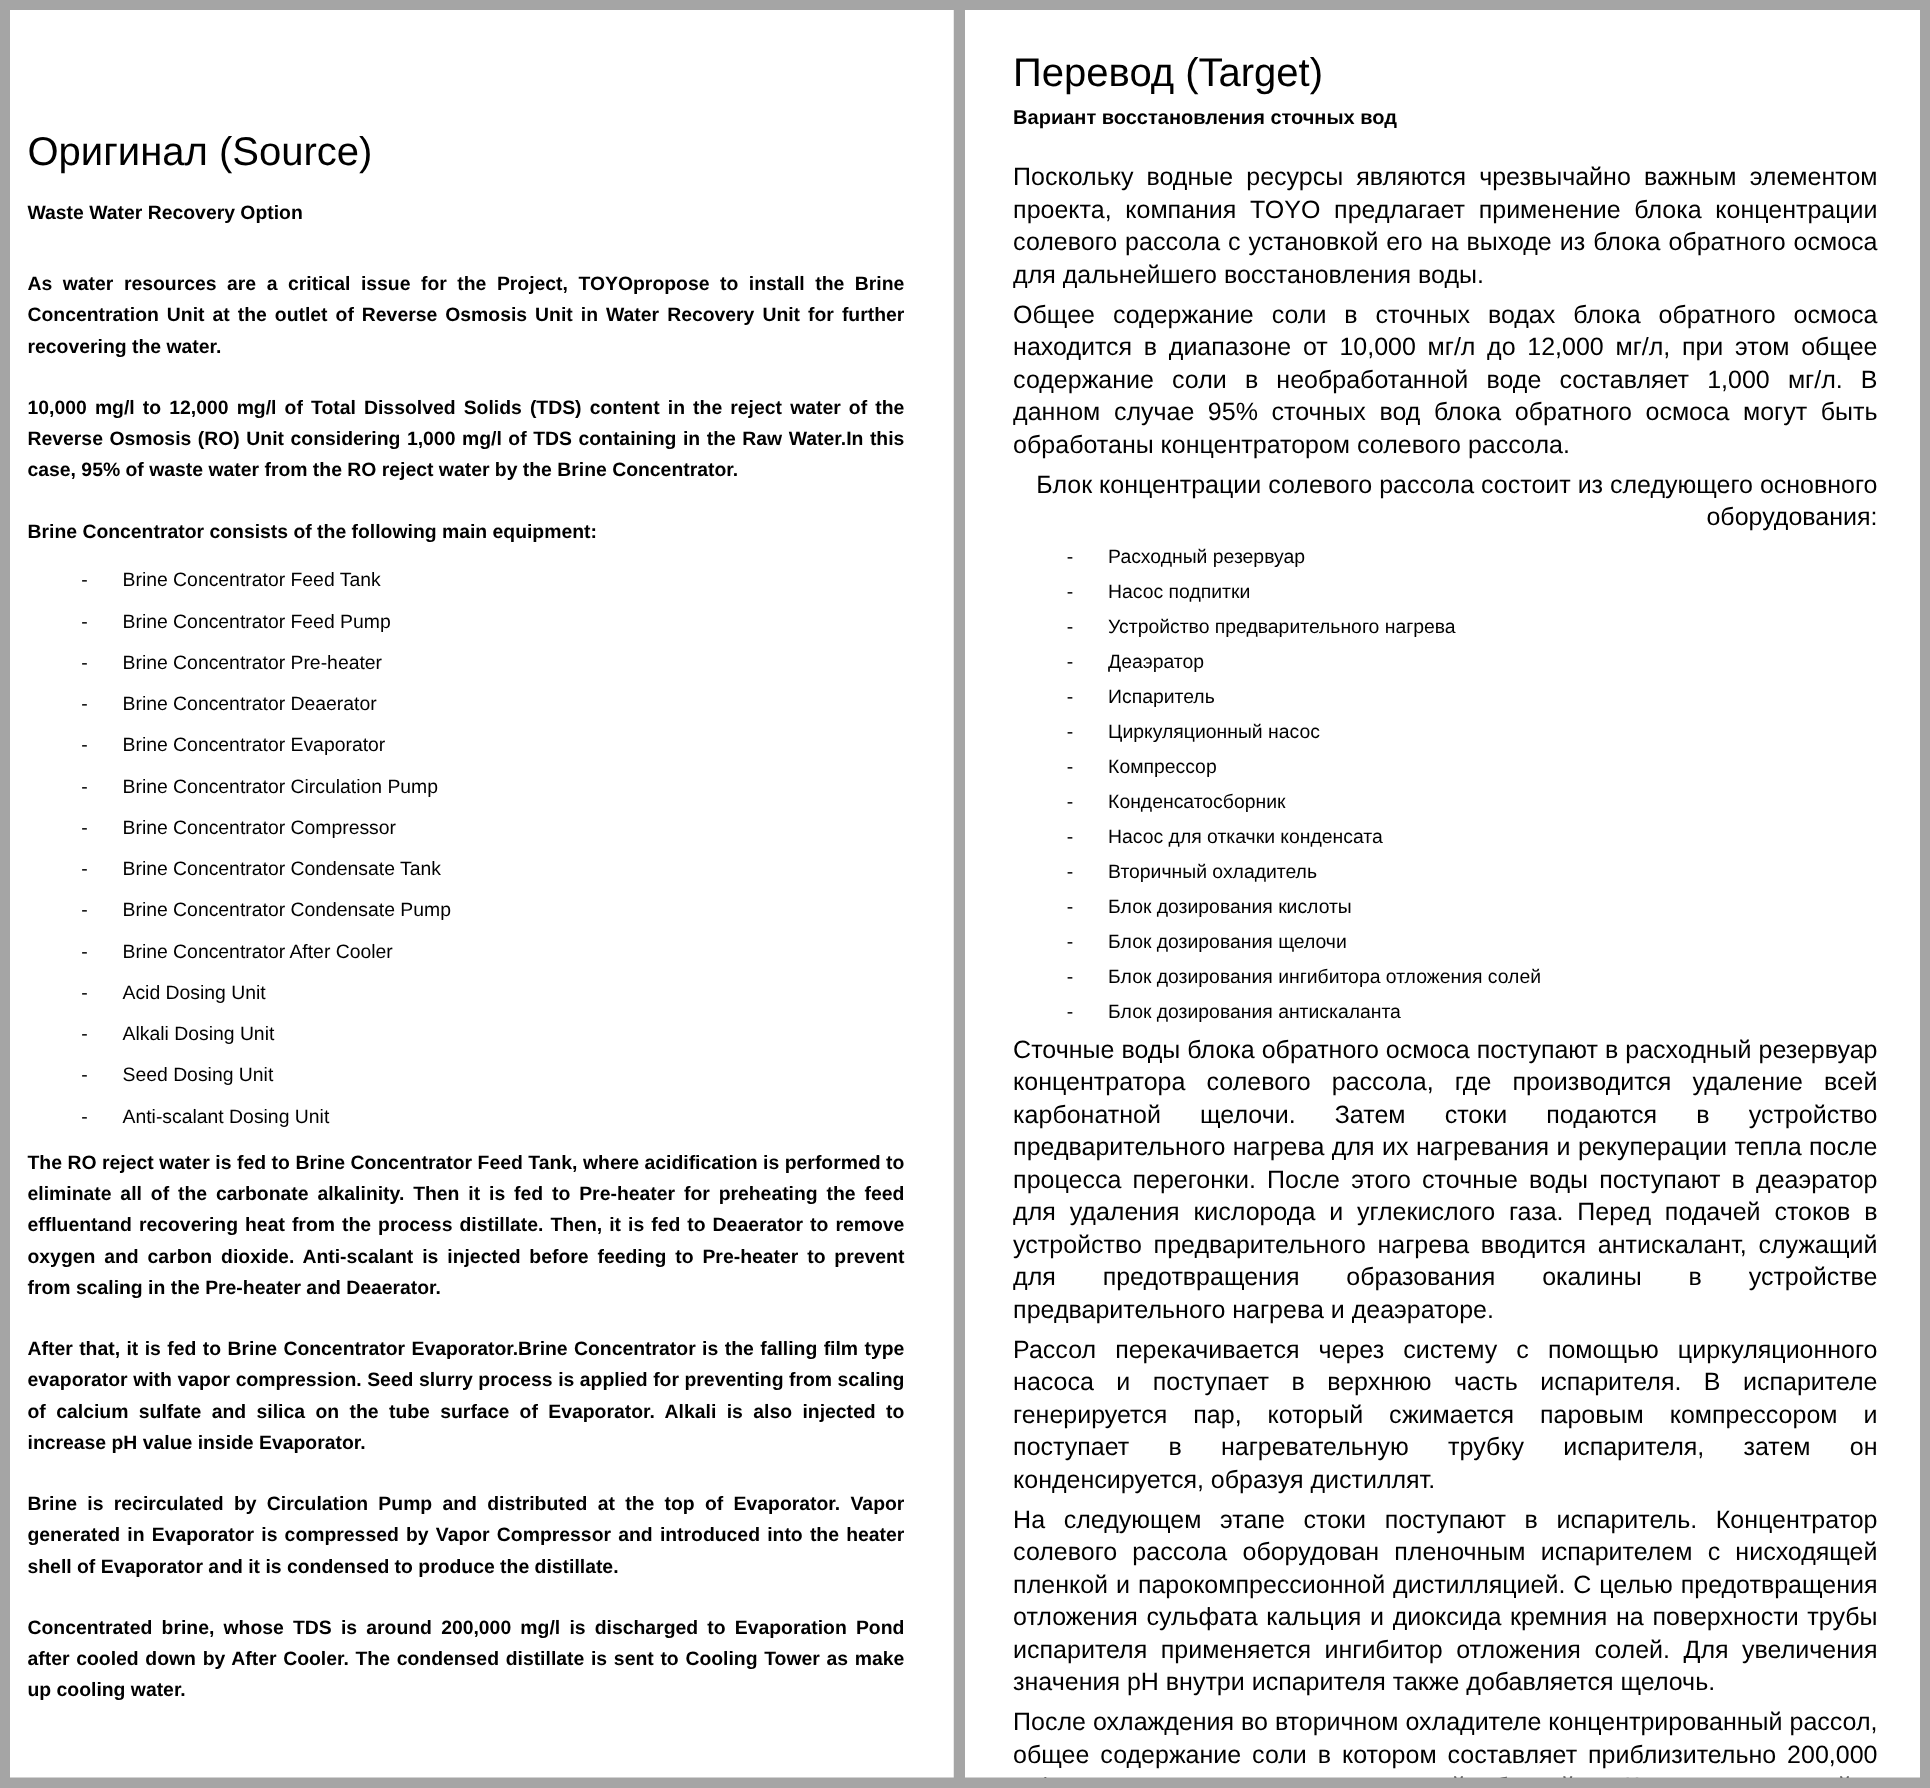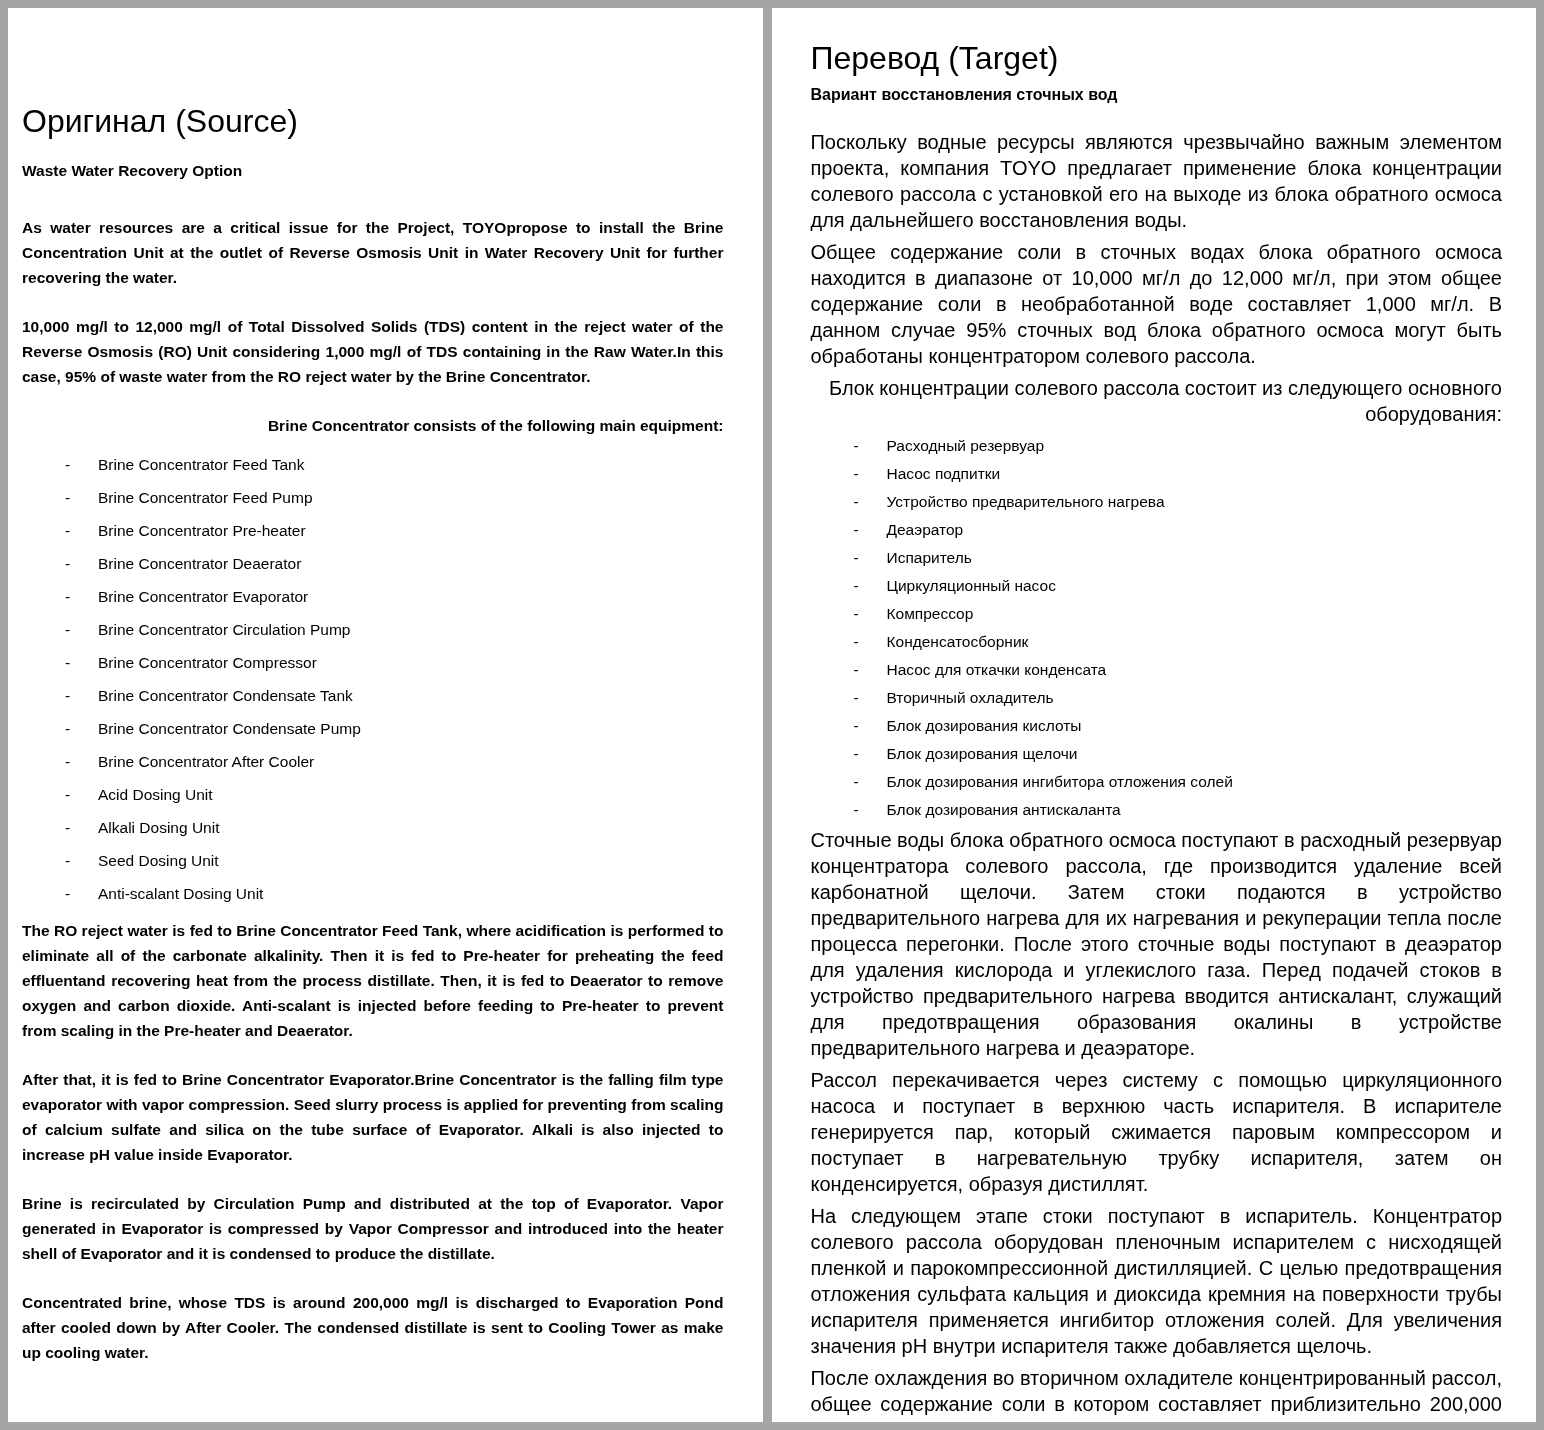--- a/index.html
+++ b/index.html
@@ -46,21 +46,21 @@
   .page-left  .doc-heading { margin-bottom: 34px; }
   .page-right .doc-heading { font-size: 16px; line-height: 21px; margin-bottom: 24px; }
 
   .page-left p {
     font-size: 15.5px;
     line-height: 25px;
     text-align: justify;
     margin: 0 0 24px 0;
     font-weight: bold;
   }
-  .page-left p.list-intro { margin-bottom: 14px; text-align: right; }
+  .page-left p.list-intro { margin-bottom: 14px; text-align: left; }
 
   .page-right p {
     font-size: 20px;
     line-height: 26px;
     text-align: justify;
     margin: 0 0 6px 0;
   }
   .page-right p.list-intro { text-align: right; }
 
   .doc-list {

